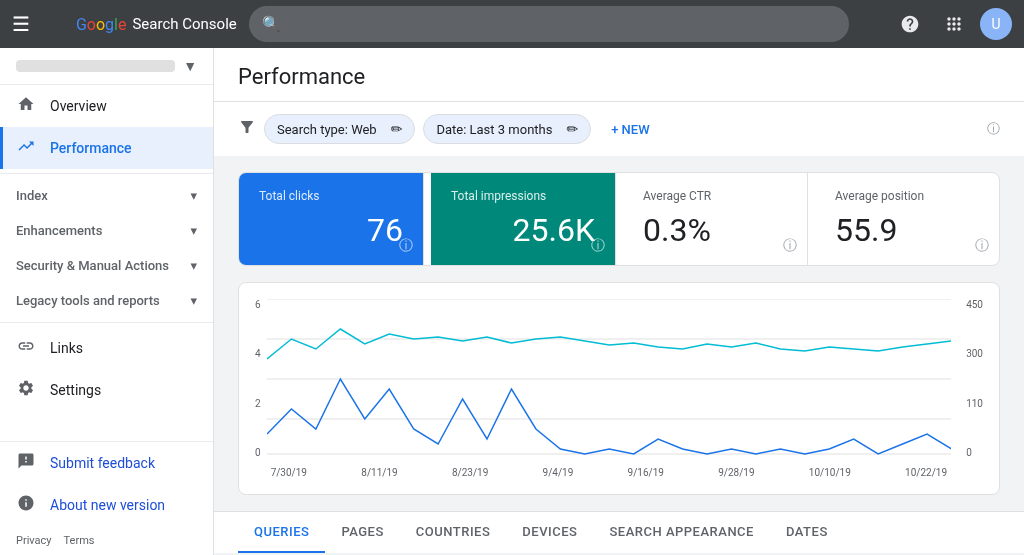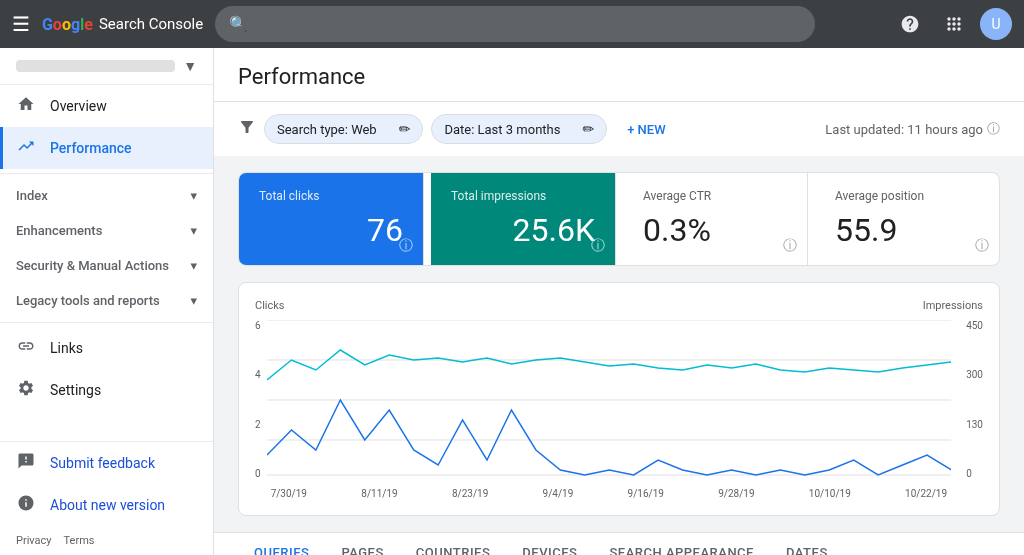--- a/index.html
+++ b/index.html
@@ -10,21 +10,21 @@
       background: #3c4043;
       height: 48px;
       display: flex;
       align-items: center;
       padding: 0 12px;
       gap: 12px;
       flex-shrink: 0;
     }
     .topbar-menu-icon { color: #fff; font-size: 20px; cursor: pointer; }
     .topbar-logo { display: flex; align-items: center; gap: 6px; color: #fff; font-size: 16px; font-weight: 400; white-space: nowrap; }
-    .logo-google { font-weight: 700; }
+    .logo-google { font-weight: 400; margin-left: 34px; }
     .logo-google span:nth-child(1) { color: #4285f4; }
     .logo-google span:nth-child(2) { color: #ea4335; }
     .logo-google span:nth-child(3) { color: #fbbc04; }
     .logo-google span:nth-child(4) { color: #4285f4; }
     .logo-google span:nth-child(5) { color: #34a853; }
     .logo-google span:nth-child(6) { color: #ea4335; }
     .topbar-search {
       flex: 1;
       background: #5f6368;
       border-radius: 24px;
@@ -172,21 +172,21 @@
     .filter-bar {
       display: flex;
       align-items: center;
       padding: 12px 24px;
       gap: 8px;
       background: #fff;
     }
     .filter-chip {
       display: flex;
       align-items: center;
-      gap: 22px;
+      gap: 14px;
       padding: 6px 12px;
       border: 1px solid #dadce0;
       border-radius: 16px;
       font-size: 13px;
       color: #202124;
       background: #e8f0fe;
       cursor: pointer;
     }
     .filter-add {
       display: flex;
@@ -449,21 +449,20 @@
         <span style="font-size:14px;">✏</span>
       </div>
       <div class="filter-chip">
         <span>Date: Last 3 months</span>
         <span style="font-size:14px;">✏</span>
       </div>
       <div class="filter-add">
         <span>+ NEW</span>
       </div>
       <div class="last-updated">
-        <span>Last updated: 11 hours ago</span>
         <span style="cursor:pointer; color:#9aa0a6;">ⓘ</span>
       </div>
     </div>
 
     <div class="stats-container">
       <div class="stat-card blue">
         <div class="stat-label">Total clicks</div>
         <div class="stat-value">76</div>
         <span class="stat-info">ⓘ</span>
       </div>
@@ -478,24 +477,20 @@
         <span class="stat-info-gray">ⓘ</span>
       </div>
       <div class="stat-card">
         <div class="stat-label">Average position</div>
         <div class="stat-value">55.9</div>
         <span class="stat-info-gray">ⓘ</span>
       </div>
     </div>
 
     <div class="chart-container">
-      <div class="chart-header">
-        <span class="chart-label-left">Clicks</span>
-        <span class="chart-label-right">Impressions</span>
-      </div>
       <div style="display:flex; align-items:stretch;">
         <div style="display:flex; flex-direction:column; justify-content:space-between; padding-right:6px; padding-bottom:20px;">
           <span class="chart-y-left">6</span>
           <span class="chart-y-left">4</span>
           <span class="chart-y-left">2</span>
           <span class="chart-y-left">0</span>
         </div>
         <div style="flex:1; position:relative;">
           <svg class="chart-svg" viewBox="0 0 700 160" preserveAspectRatio="none">
 
@@ -520,21 +515,21 @@
             <span class="chart-x-label">9/4/19</span>
             <span class="chart-x-label">9/16/19</span>
             <span class="chart-x-label">9/28/19</span>
             <span class="chart-x-label">10/10/19</span>
             <span class="chart-x-label">10/22/19</span>
           </div>
         </div>
         <div style="display:flex; flex-direction:column; justify-content:space-between; padding-left:6px; padding-bottom:20px;margin-left:9px;">
           <span class="chart-y-right">450</span>
           <span class="chart-y-right">300</span>
-          <span class="chart-y-right">130</span>
+          <span class="chart-y-right">110</span>
           <span class="chart-y-right">0</span>
         </div>
       </div>
     </div>
 
     <div class="tabs-container">
       <div class="tab-item active">QUERIES</div>
       <div class="tab-item">PAGES</div>
       <div class="tab-item">COUNTRIES</div>
       <div class="tab-item">DEVICES</div>

